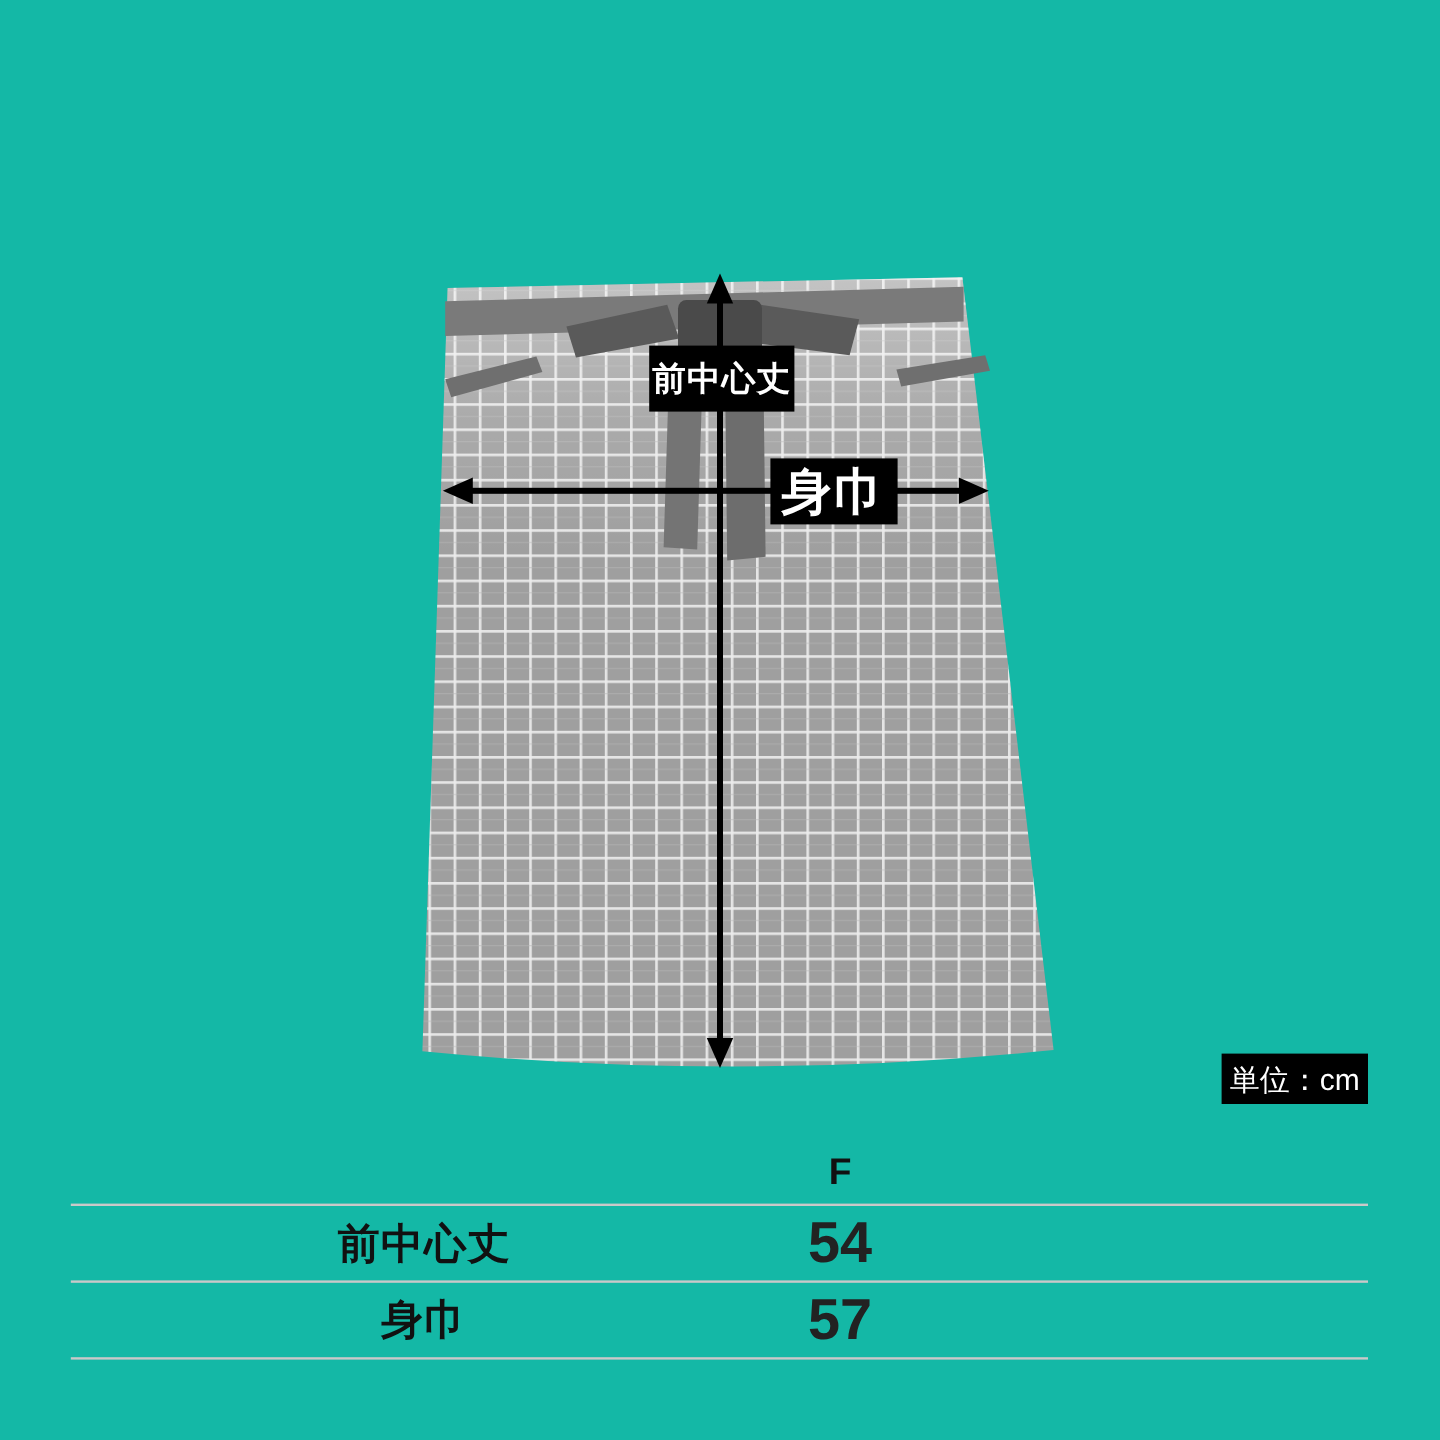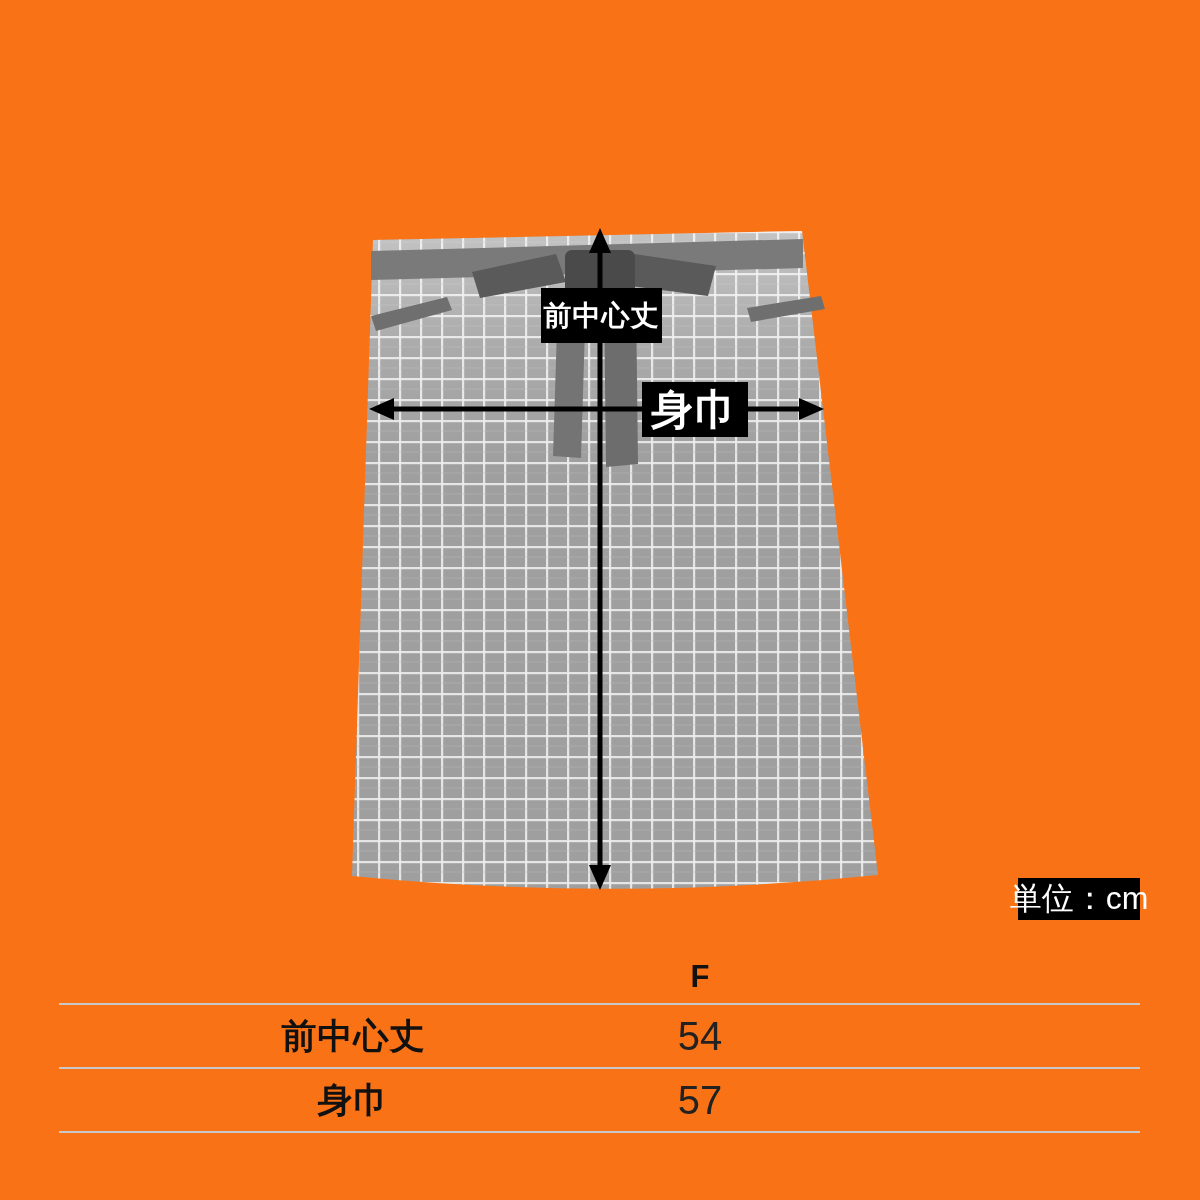--- a/index.html
+++ b/index.html
@@ -1,43 +1,43 @@
 <!DOCTYPE html>
 <html><head>
 <meta charset="utf-8">
 <style>
   * { margin:0; padding:0; box-sizing:border-box; }
   html,body { width:1200px; height:1200px; background:#ffffff;
               font-family:"Liberation Sans", sans-serif; }
-  .canvas { position:relative; width:1200px; height:1200px; overflow:hidden; background:#f97316; }
+  .canvas { position:relative; width:1200px; height:1200px; overflow:hidden; background:#14b8a6; }
 
   
   .apron-svg { position:absolute; left:330px; top:200px; width:570px; height:710px; }
 
   .dim-label {
     position:absolute; background:#000000; color:#ffffff;
     display:flex; align-items:center; justify-content:center;
     z-index:5; white-space:nowrap;
   }
   .front-length-label { left:541px; top:288px; width:121px; height:55px;
     font-size:28px; font-weight:600; letter-spacing:1px; }
   .body-width-label   { left:642px; top:382px; width:106px; height:55px;
     font-size:42px; font-weight:700; letter-spacing:2px; }
   .unit-badge { left:1018px; top:878px; width:122px; height:42px;
-    font-size:32px; font-weight:500; }
+    font-size:25px; font-weight:500; }
 
   
   .size-table { position:absolute; left:59px; top:950px; width:1081px; z-index:4; }
   .t-row { display:grid; grid-template-columns:589px 104px 1fr;
            border-bottom:2px solid #c9c9c9; height:64px; }
   .t-row.t-head { height:55px; }
   .t-label, .t-value { display:flex; align-items:center; justify-content:center; }
   .t-head .t-value { font-size:31px; font-weight:700; color:#111111; }
   .t-label { font-size:35px; font-weight:700; color:#111111; letter-spacing:1px; }
-  .val-num { font-size:40px; font-weight:400; color:#222222; }
+  .val-num { font-size:48px; font-weight:700; color:#222222; }
 </style>
 </head>
 <body>
 
 <div class="canvas">
 
   <svg class="apron-svg" viewBox="330 200 570 710" xmlns="http://www.w3.org/2000/svg">
     <defs>
       <pattern id="check" x="0" y="0" width="21" height="21" patternUnits="userSpaceOnUse">
         <rect width="21" height="21" fill="#9f9f9f"></rect>

